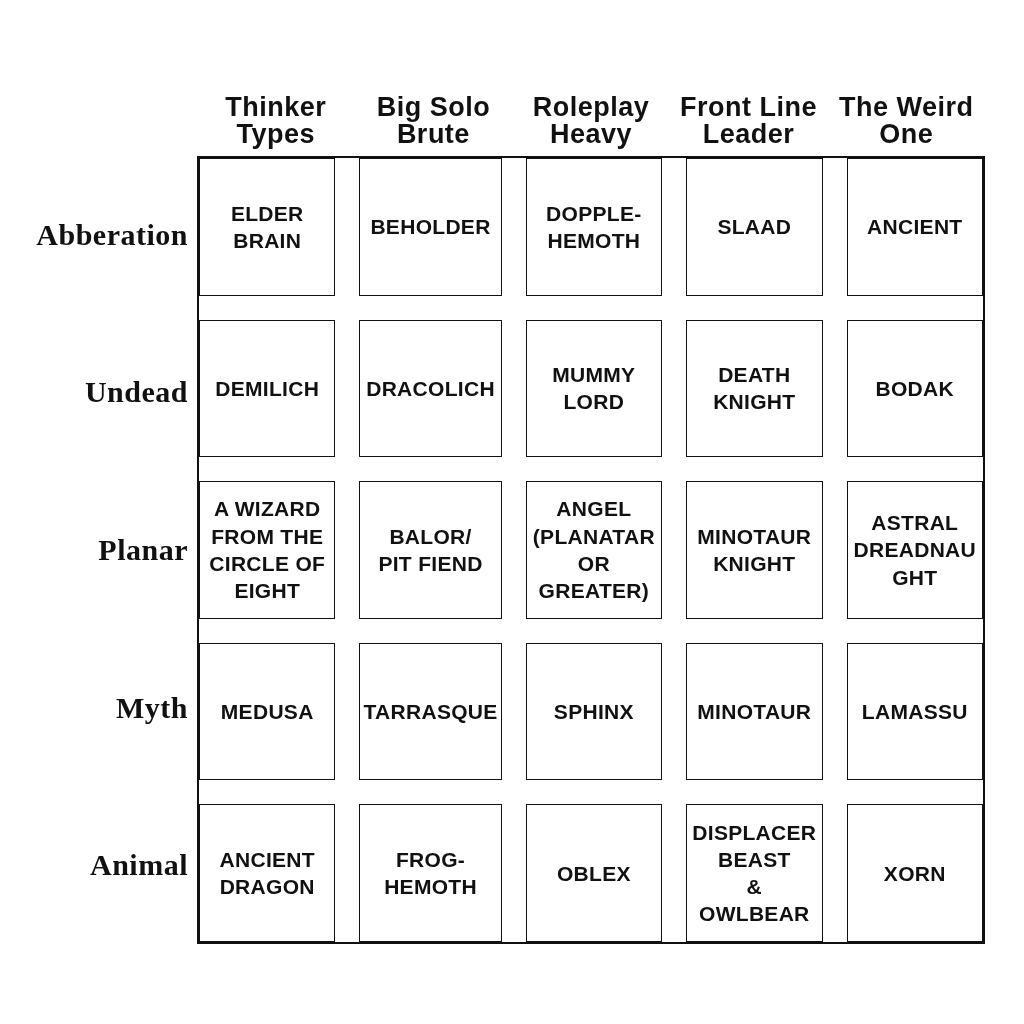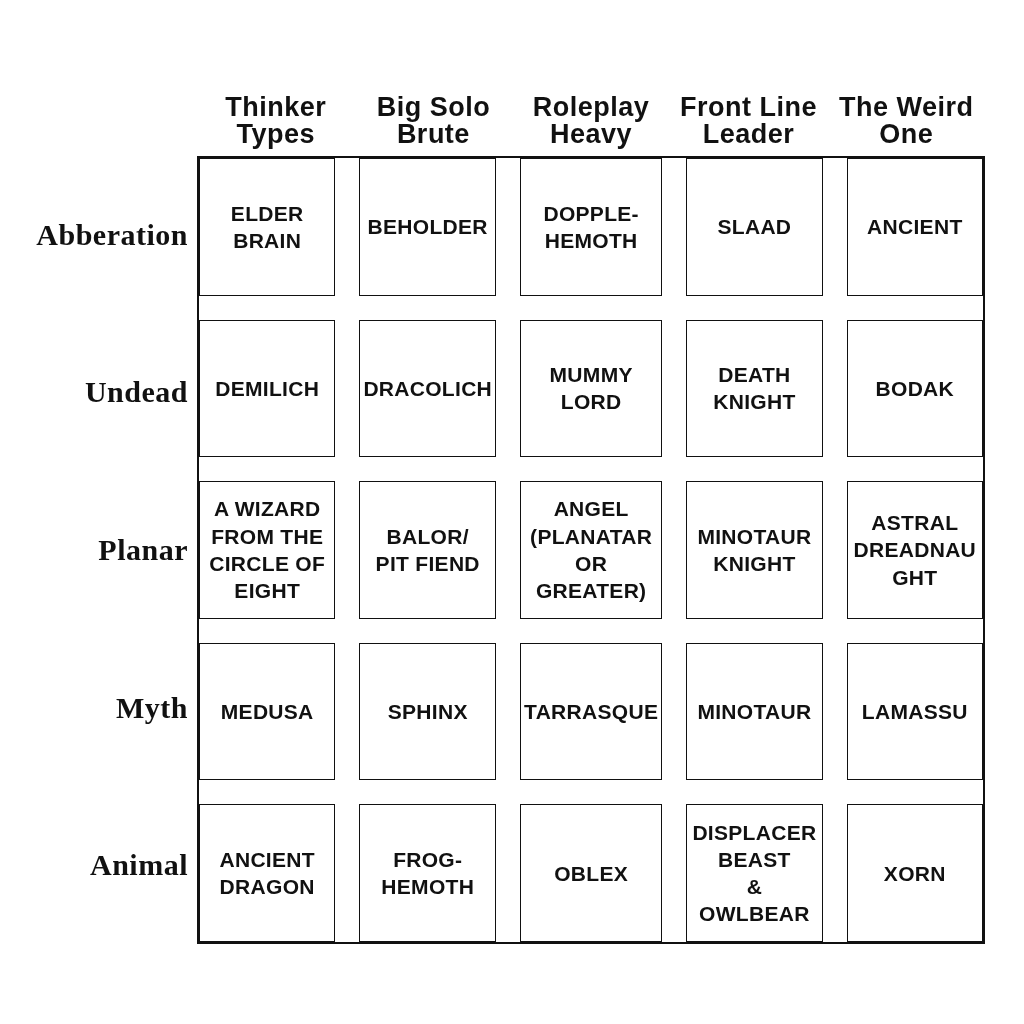--- a/index.html
+++ b/index.html
@@ -140,22 +140,22 @@
       <div class="cell">ANGEL
 (PLANATAR
 OR
 GREATER)</div>
       <div class="cell">MINOTAUR
 KNIGHT</div>
       <div class="cell">ASTRAL
 DREADNAU
 GHT</div>
       <div class="cell">MEDUSA</div>
+      <div class="cell">TARRASQUE</div>
       <div class="cell">SPHINX</div>
-      <div class="cell">TARRASQUE</div>
       <div class="cell">MINOTAUR</div>
       <div class="cell">LAMASSU</div>
       <div class="cell">ANCIENT
 DRAGON</div>
       <div class="cell">FROG-
 HEMOTH</div>
       <div class="cell">OBLEX</div>
       <div class="cell">DISPLACER
 BEAST
 &amp;

